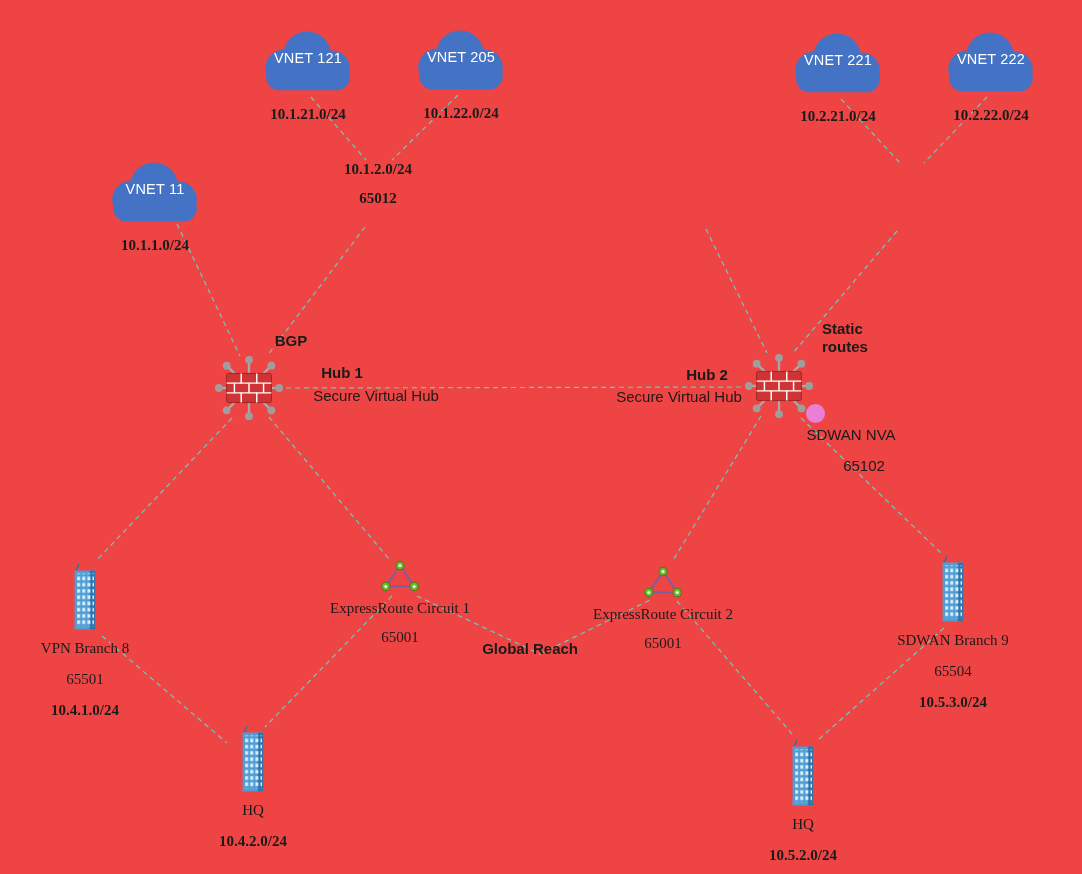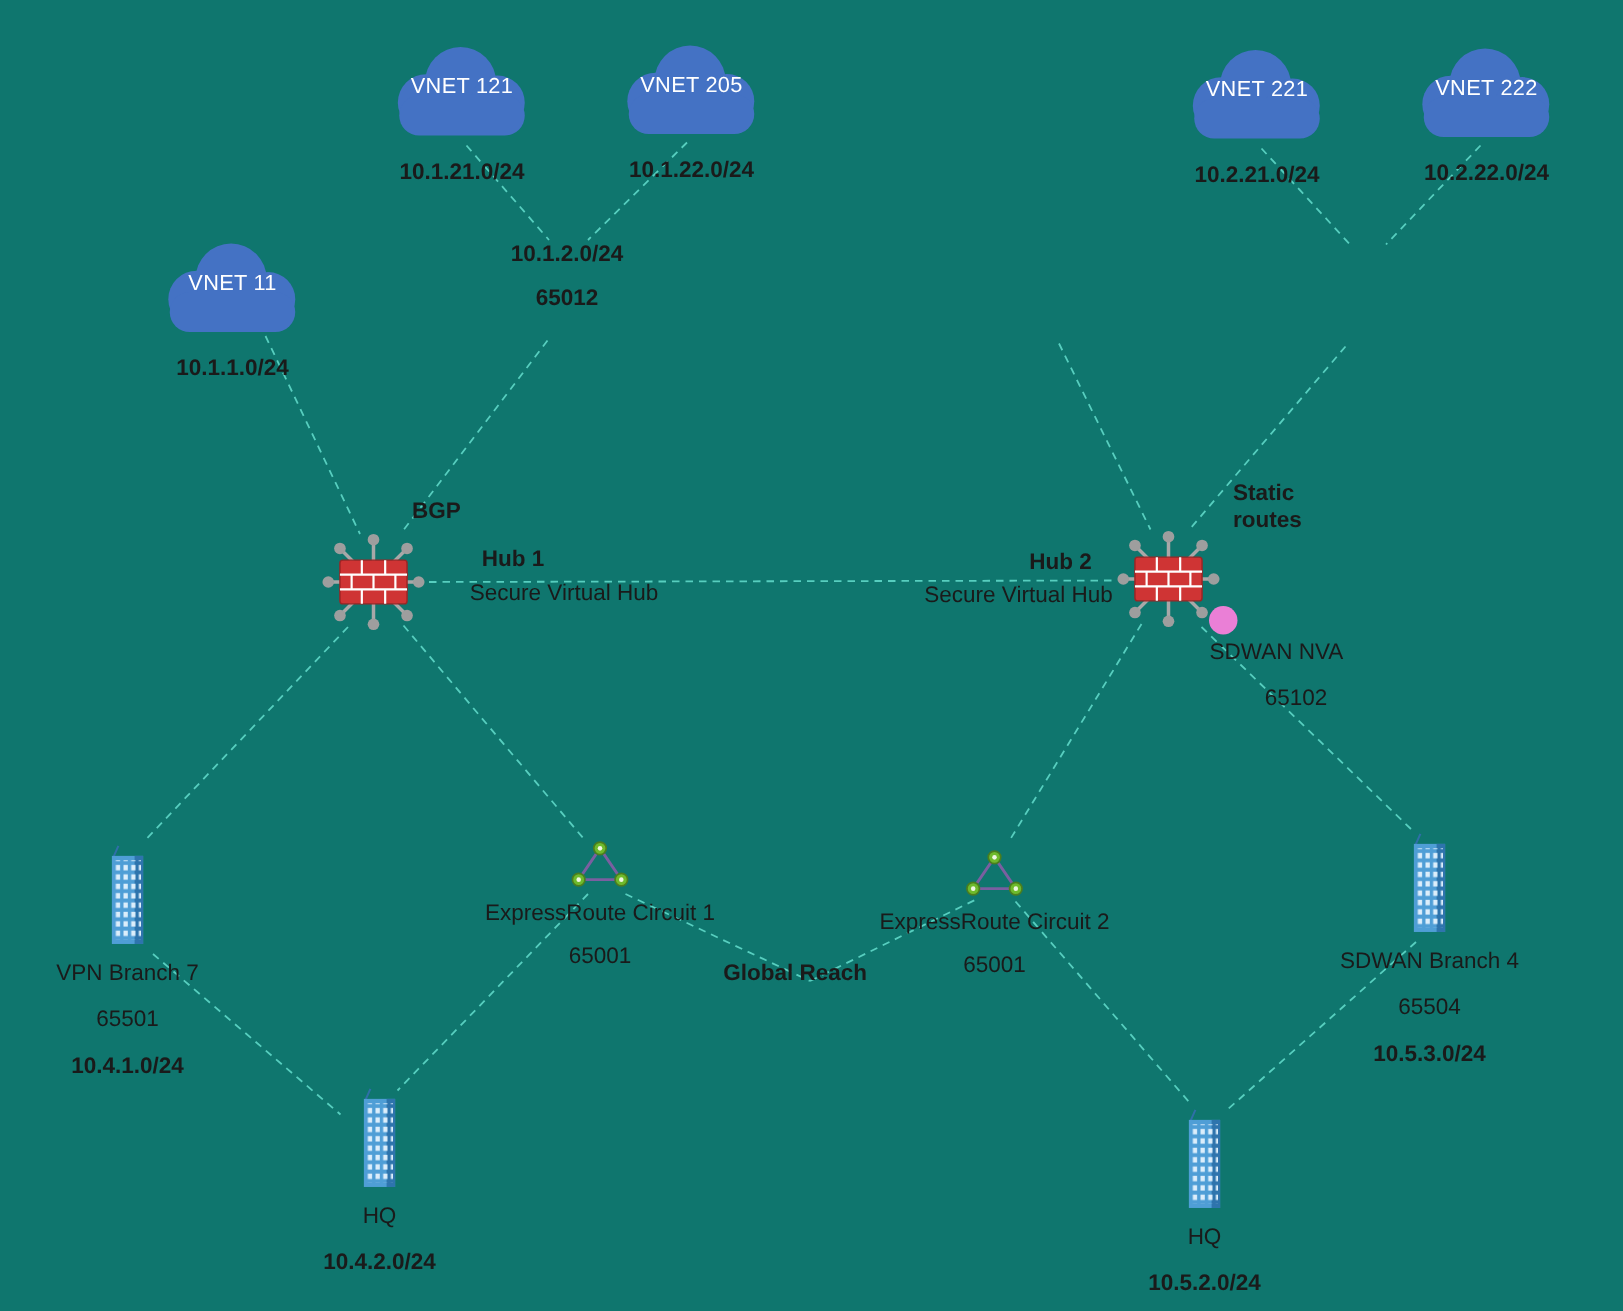--- a/index.html
+++ b/index.html
@@ -1,34 +1,34 @@
 <!DOCTYPE html>
 <html style="--cloud-blue: #4472c4; --line-teal: #5fd8c8; --nva-pink: #ea7fd6; --firewall-red: #cf3434; --building-blue: #4f9ed6; --circuit-purple: #7a5fa0; --circuit-green: #6fba2c;"><head>
 <meta charset="utf-8">
 <style>
   html,body{margin:0;padding:0;background:#fff;}
   .canvas{
-    position:relative;width:1082px;height:874px;background:#0f766e;overflow:hidden;
+    position:relative;width:1082px;height:874px;background:#ef4444;overflow:hidden;
     font-family:"Liberation Sans",sans-serif;color:#1a1a1a;
   }
   .wires{position:absolute;left:0;top:0;z-index:0;}
   .node,.abs,.lbl{position:absolute;z-index:2;}
   .node{text-align:center;}
   .cloud-node{width:130px;}
   .cloud-wrap{position:relative;width:116px;height:72px;margin:0 auto;}
   .cloud-svg{width:116px;height:72px;display:block;}
   .cloud-text{
     position:absolute;left:0;right:0;top:28px;text-align:center;
     color:#ffffff;font-size:14.5px;letter-spacing:.2px;
   }
   .pink-dot{
     position:absolute;width:17px;height:17px;border-radius:50%;
     background:var(--nva-pink,#ea7fd6);z-index:3;
   }
-  .sub{font-size:15px;line-height:17px;margin-top:12px;}
+  .sub{font-size:15px;line-height:17px;margin-top:12px;font-family:Liberation Serif, serif;}
   .cloud-node .sub:first-of-type{margin-top:6px;}
   .site-node{width:124px;}
   .site-node .sub{margin-top:14px;}
   .site-node .sub:first-of-type{margin-top:5px;}
   .cir-node{width:170px;}
   .cir-node .sub:first-of-type{margin-top:6px;}
   .bold{font-weight:bold;}
   .lbl{font-size:15px;line-height:18px;}
   .bld-svg{display:block;margin:0 auto;}
   .cir-svg{display:block;margin:0 auto;}
@@ -200,38 +200,38 @@
   <div class="lbl" style="left:608px;top:388px;width:142px;text-align:center">Secure Virtual Hub</div>
   <div class="lbl bold" style="left:822px;top:320px;width:56px">Static routes</div>
   <span class="pink-dot" style="left:806px;top:404px;width:19px;height:19px"></span>
   <div class="lbl" style="left:801px;top:426px;width:100px;text-align:center">SDWAN NVA</div>
   <div class="lbl" style="left:824px;top:457px;width:80px;text-align:center">65102</div>
 
   <div class="node site-node" style="left:23px;top:563px">
     <svg class="bld-svg" width="38" height="72" viewBox="0 0 40 76">
         <use href="#building-shape"></use>
       </svg>
-    <div class="sub">VPN Branch 7</div>
+    <div class="sub">VPN Branch 8</div>
     <div class="sub">65501</div>
     <div class="sub bold">10.4.1.0/24</div>
   </div>
 
   <div class="node site-node" style="left:191px;top:725px">
     <svg class="bld-svg" width="38" height="72" viewBox="0 0 40 76">
         <use href="#building-shape"></use>
       </svg>
     <div class="sub">HQ</div>
     <div class="sub bold">10.4.2.0/24</div>
   </div>
 
   <div class="node site-node" style="left:891px;top:555px">
     <svg class="bld-svg" width="38" height="72" viewBox="0 0 40 76">
         <use href="#building-shape"></use>
       </svg>
-    <div class="sub">SDWAN Branch 4</div>
+    <div class="sub">SDWAN Branch 9</div>
     <div class="sub">65504</div>
     <div class="sub bold">10.5.3.0/24</div>
   </div>
 
   <div class="node site-node" style="left:741px;top:739px">
     <svg class="bld-svg" width="38" height="72" viewBox="0 0 40 76">
         <use href="#building-shape"></use>
       </svg>
     <div class="sub">HQ</div>
     <div class="sub bold">10.5.2.0/24</div>

